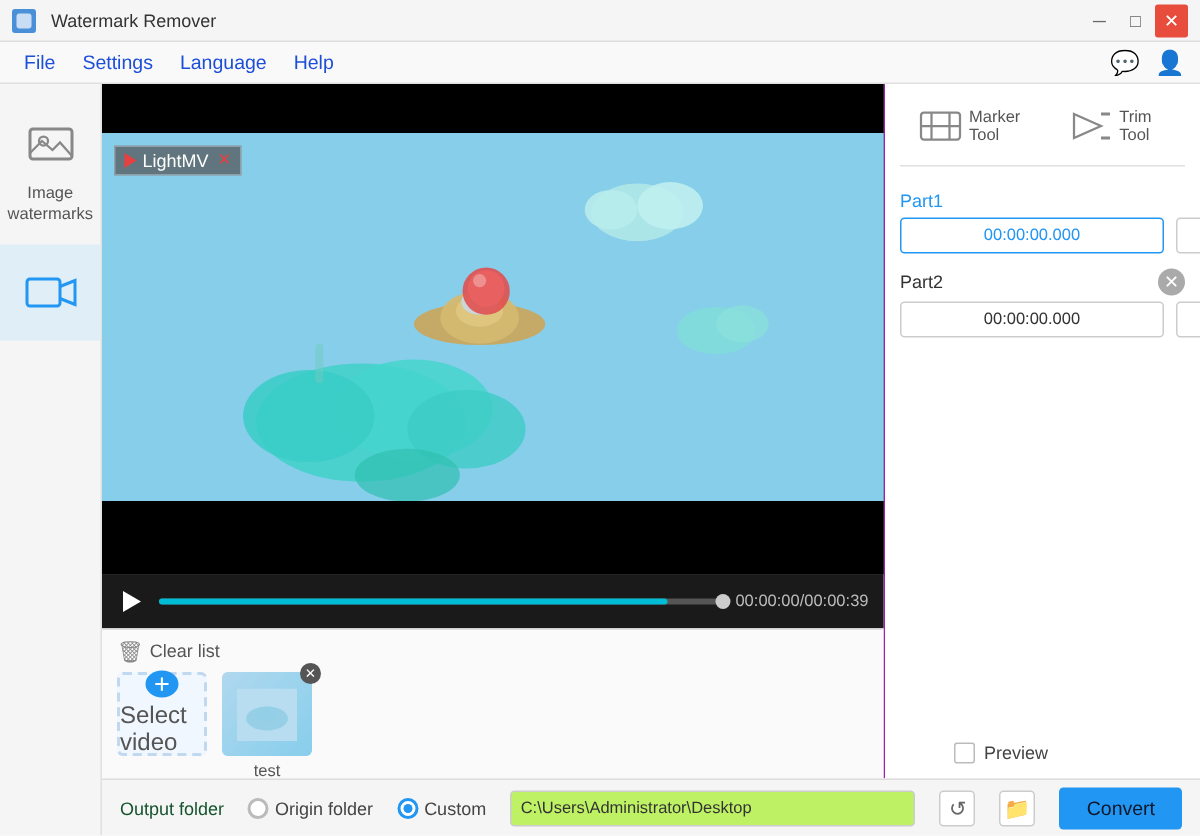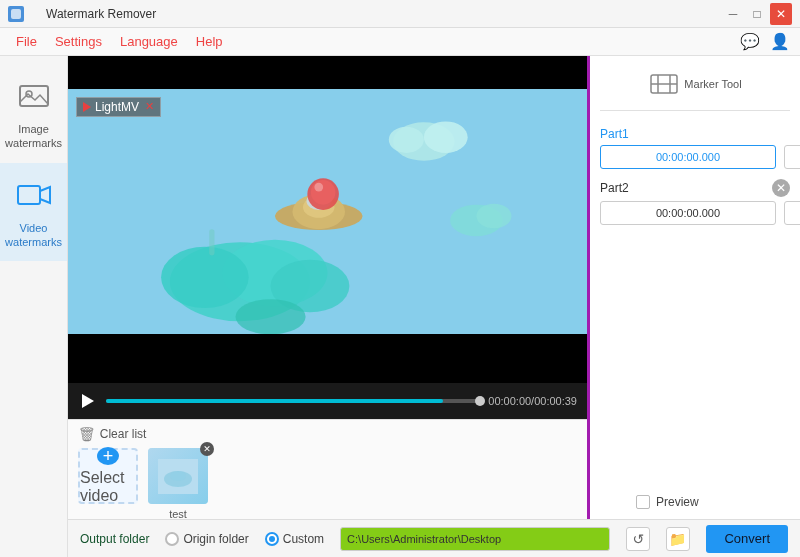--- a/index.html
+++ b/index.html
@@ -8,39 +8,39 @@
     
     .titlebar {
       height: 28px;
       background: #f5f5f5;
       border-bottom: 1px solid #ddd;
       display: flex;
       align-items: center;
       padding: 0 8px;
       justify-content: space-between;
     }
-    .titlebar-left { display: flex; align-items: center; gap: 22px; }
+    .titlebar-left { display: flex; align-items: center; gap: 10px; }
     .titlebar-icon { width: 16px; height: 16px; background: #4a90d9; border-radius: 2px; display: flex; align-items: center; justify-content: center; }
     .titlebar-title { font-size: 12px; color: #333; }
     .titlebar-controls { display: flex; gap: 2px; }
     .titlebar-btn { width: 22px; height: 22px; border: none; background: transparent; cursor: pointer; font-size: 12px; color: #666; display: flex; align-items: center; justify-content: center; }
     .titlebar-btn.close { color: white; background: #e74c3c; border-radius: 2px; }
 
     
     .menubar {
       height: 28px;
       background: #f9f9f9;
       border-bottom: 1px solid #e0e0e0;
       display: flex;
       align-items: center;
       padding: 0 8px;
       justify-content: space-between;
     }
     .menubar-left { display: flex; gap: 2px; }
-    .menubar-item { padding: 4px 8px; font-size: 13px; color: #ef4444; cursor: pointer; border-radius: 3px; }
+    .menubar-item { padding: 4px 8px; font-size: 13px; color: #1d4ed8; cursor: pointer; border-radius: 3px; }
     .menubar-right { display: flex; gap: 6px; align-items: center; }
     .menubar-icon-btn { width: 24px; height: 24px; border: none; background: transparent; cursor: pointer; display: flex; align-items: center; justify-content: center; color: #666; font-size: 16px; }
 
     
     .main-layout {
       display: flex;
       height: calc(557px - 56px);
     }
 
     
@@ -78,21 +78,21 @@
       flex: 1;
       min-height: 0;
     }
 
     
     .video-section {
       flex: 1;
       display: flex;
       flex-direction: column;
       background: #fff;
-      border-right: 3px solid #a21caf;
+      border-right: 1px solid #a21caf;
     }
     .video-player {
       background: #000;
       flex: 1;
       position: relative;
       min-height: 0;
     }
     .video-frame {
       width: 100%;
       height: 100%;
@@ -289,21 +289,21 @@
     }
     .radio-label { font-size: 12px; color: #444; }
     .path-input {
       flex: 1;
       height: 24px;
       border: 1px solid #ccc;
       border-radius: 3px;
       padding: 0 6px;
       font-size: 11px;
       color: #333;
-      background: #84cc16;
+      background: #bef264;
     }
     .bottom-icon-btn {
       width: 24px; height: 24px;
       border: 1px solid #ccc;
       border-radius: 3px;
       background: white;
       cursor: pointer;
       display: flex; align-items: center; justify-content: center;
       font-size: 14px; color: #666;
     }
@@ -443,21 +443,20 @@
       </div>
       <span class="sidebar-item-label">Image watermarks</span>
     </div>
     <div class="sidebar-item active">
       <div class="sidebar-item-icon">
         <svg width="36" height="36" viewBox="0 0 36 36" fill="none">
           <rect x="2" y="9" width="22" height="18" rx="2" stroke="#2196f3" stroke-width="2" fill="none"></rect>
           <polyline points="24,14 34,10 34,26 24,22" stroke="#2196f3" stroke-width="2" fill="none"></polyline>
         </svg>
       </div>
-      <span class="sidebar-item-label">Video watermarks</span>
     </div>
   </div>
 
   <div class="content-area">
     <div class="video-tools-row">
 
       <div class="video-section">
         <div class="video-player">
           <div class="video-frame">
             <div class="scene-bg">
@@ -551,20 +550,30 @@
             <div class="tool-tab-icon">
               <svg width="30" height="26" viewBox="0 0 30 26" fill="none">
                 <rect x="2" y="4" width="26" height="18" rx="2" stroke="#888" stroke-width="1.5" fill="none"></rect>
                 <line x1="9" y1="4" x2="9" y2="22" stroke="#888" stroke-width="1.5"></line>
                 <line x1="21" y1="4" x2="21" y2="22" stroke="#888" stroke-width="1.5"></line>
                 <line x1="2" y1="13" x2="28" y2="13" stroke="#888" stroke-width="1.5"></line>
               </svg>
             </div>
             <span class="tool-tab-label">Marker Tool</span>
           </div>
+          <div class="tool-tab">
+            <div class="tool-tab-icon">
+              <svg width="30" height="26" viewBox="0 0 30 26" fill="none">
+                <polygon points="4,5 22,13 4,21" stroke="#888" stroke-width="1.5" fill="none"></polygon>
+                <line x1="22" y1="5" x2="28" y2="5" stroke="#888" stroke-width="2"></line>
+                <line x1="22" y1="21" x2="28" y2="21" stroke="#888" stroke-width="2"></line>
+              </svg>
+            </div>
+            <span class="tool-tab-label">Trim Tool</span>
+          </div>
         </div>
 
         <div class="parts-list">
 
           <div class="part-row">
             <div class="part-label active">
               <span>Part1</span>
             </div>
             <div class="part-times">
               <input type="text" class="time-field active" value="00:00:00.000" style="">

